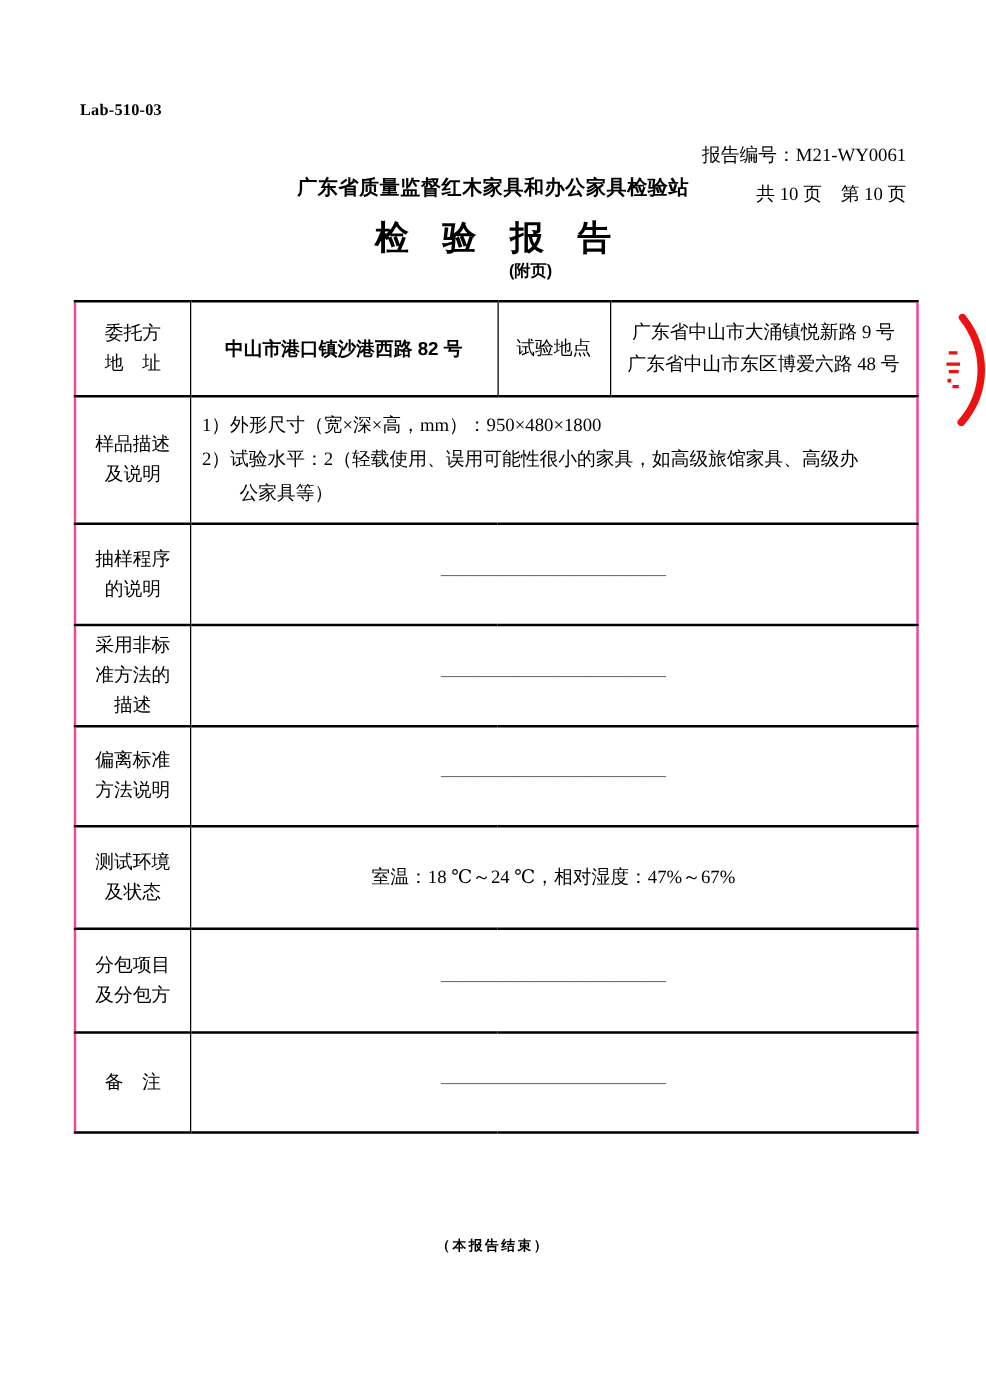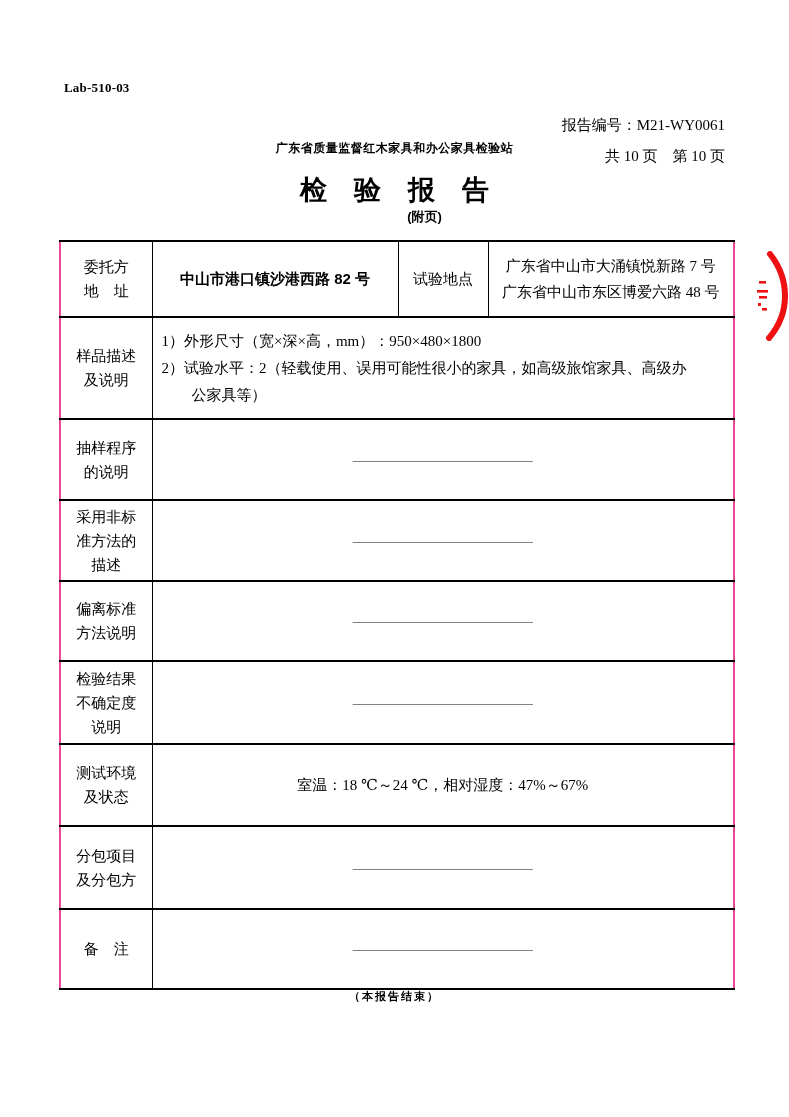--- a/index.html
+++ b/index.html
@@ -12,21 +12,21 @@
     position:absolute; left:64px; top:80px;
     font-weight:bold; font-size:13px; letter-spacing:0.2px;
   }
   .hdr-right {
     position:absolute; right:64px; top:78px;
     text-align:right; font-size:15px; line-height:31px;margin-top:32px;
   }
   .station-title {
     position:absolute; left:0; top:140px; width:100%;
     text-align:center; font-family:"Liberation Sans","DejaVu Sans",sans-serif;
-    font-weight:bold; font-size:12px; letter-spacing:0.5px;
+    font-weight:bold; font-size:16px; letter-spacing:0.5px;
   }
   .doc-title {
     position:absolute; left:0; top:172px; width:100%;
     text-align:center; font-family:"Liberation Sans","DejaVu Sans",sans-serif;
     font-weight:bold; font-size:27px;
   }
   .doc-sub {
     position:absolute; left:0; top:208px; width:100%;
     text-align:center; font-family:"Liberation Sans","DejaVu Sans",sans-serif;
     font-weight:bold; font-size:13px;padding-left:30px;
@@ -80,21 +80,21 @@
         <col style="width:246px">
         <col style="width:90px">
         <col style="width:246px">
     </colgroup>
     <tbody>
         <tr style="height:76px">
       <td class="label">委托方
 地　址</td>
       <td class="val-bold">中山市港口镇沙港西路 82 号</td>
       <td class="label">试验地点</td>
-      <td class="content">广东省中山市大涌镇悦新路 7 号
+      <td class="content">广东省中山市大涌镇悦新路 9 号
 广东省中山市东区博爱六路 48 号</td>
     </tr>
     <tr style="height:102px">
       <td class="label">样品描述
 及说明</td>
       <td class="content left" colspan="3">1）外形尺寸（宽×深×高，mm）：950×480×1800
 2）试验水平：2（轻载使用、误用可能性很小的家具，如高级旅馆家具、高级办
 　　公家具等）</td>
     </tr>
     <tr style="height:81px">
@@ -104,26 +104,20 @@
     </tr>
     <tr style="height:81px">
       <td class="label">采用非标
 准方法的
 描述</td>
       <td class="content dash" colspan="3">————————————</td>
     </tr>
     <tr style="height:80px">
       <td class="label">偏离标准
 方法说明</td>
-      <td class="content dash" colspan="3">————————————</td>
-    </tr>
-    <tr style="height:83px">
-      <td class="label">检验结果
-不确定度
-说明</td>
       <td class="content dash" colspan="3">————————————</td>
     </tr>
     <tr style="height:82px">
       <td class="label">测试环境
 及状态</td>
       <td class="content" colspan="3">室温：18 ℃～24 ℃，相对湿度：47%～67%</td>
     </tr>
     <tr style="height:83px">
       <td class="label">分包项目
 及分包方</td>

